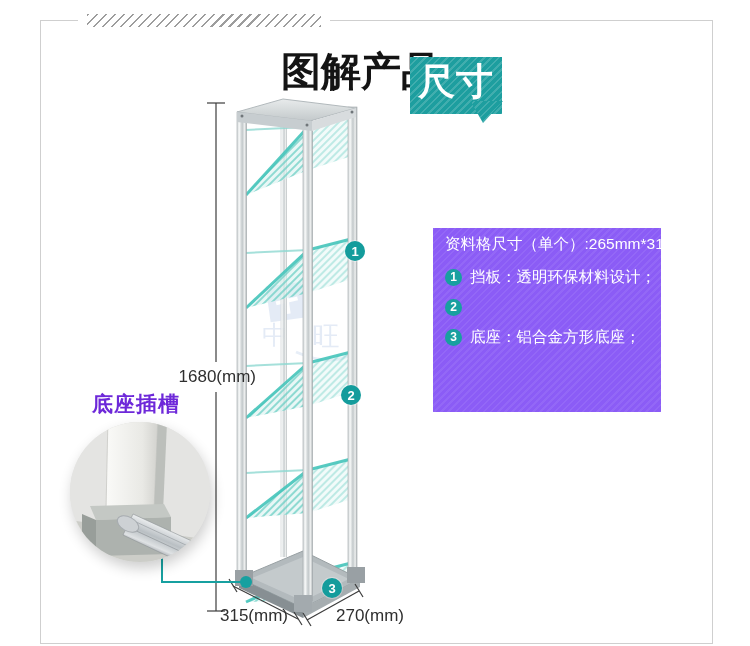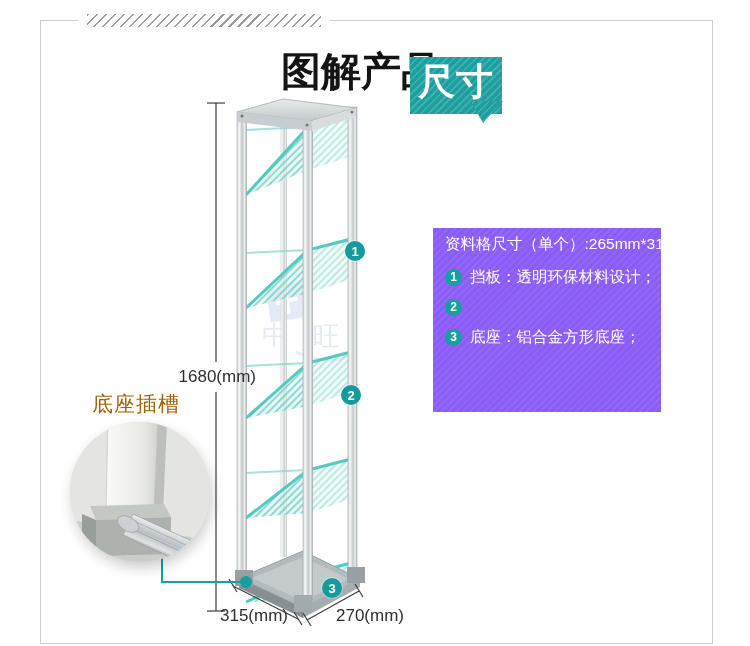--- a/index.html
+++ b/index.html
@@ -35,21 +35,21 @@
   .w-label{left:220px;top:606px;}
   .d-label{left:336px;top:606px;}
 
   
   .callout{width:20px;height:20px;border-radius:50%;background:#149c9c;color:#fff;
      display:flex;align-items:center;justify-content:center;font-size:13px;font-weight:bold;
      box-shadow:0 0 0 1px rgba(255,255,255,.30);}
   .c1{left:345px;top:241px;} .c2{left:341px;top:385px;} .c3{left:322px;top:578px;}
 
   
-  .inset-label{left:92px;top:390px;font-size:21px;font-weight:normal;color:#a16207;
+  .inset-label{left:92px;top:390px;font-size:21px;font-weight:bold;color:#6d28d9;
      letter-spacing:1px;}
   .inset-circle{left:70px;top:422px;width:140px;height:140px;border-radius:50%;
      overflow:hidden;background:#e4e4e2;box-shadow:2px 6px 14px rgba(0,0,0,.20);}
 
   
   .spec-panel{left:433px;top:228px;width:228px;height:184px;background:#8b5cf6;
      box-sizing:border-box;padding:4px 10px 0 12px;color:#fff;}
   .spec-texture{position:absolute;inset:0;
      background:repeating-linear-gradient(135deg,rgba(255,255,255,.07) 0 1.8px,transparent 1.8px 5px);}
   .spec-line{position:relative;font-size:15.5px;line-height:23px;white-space:nowrap;}

